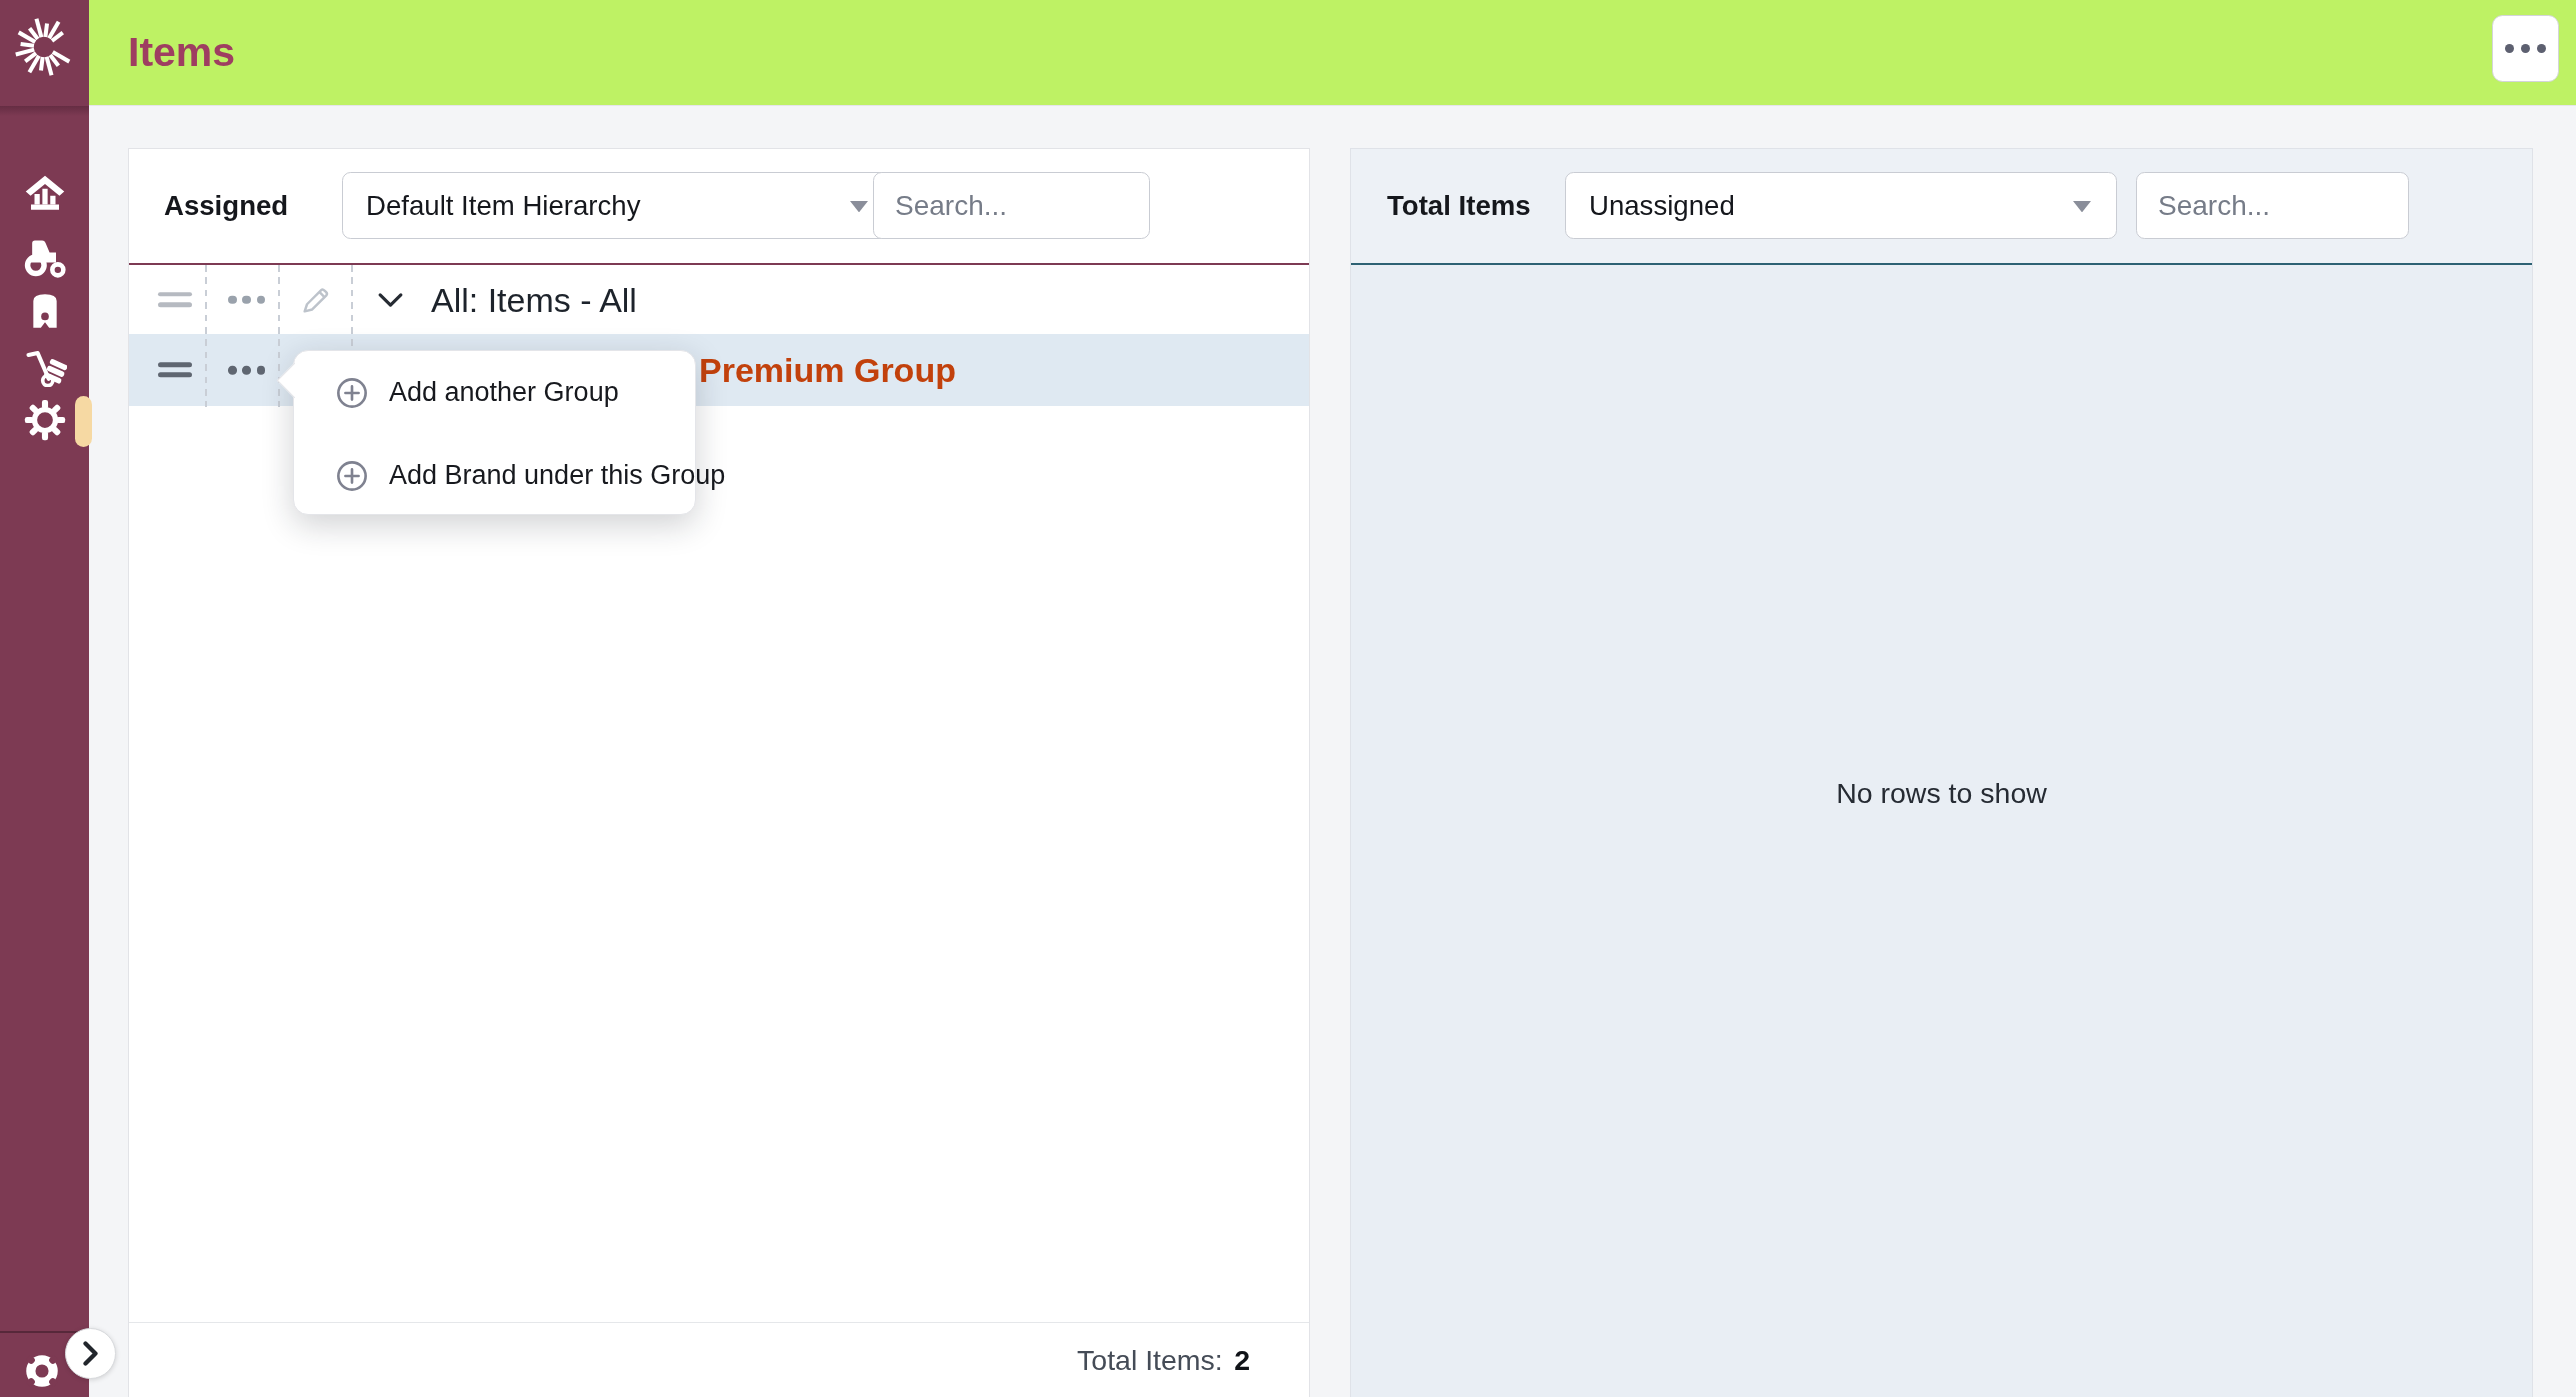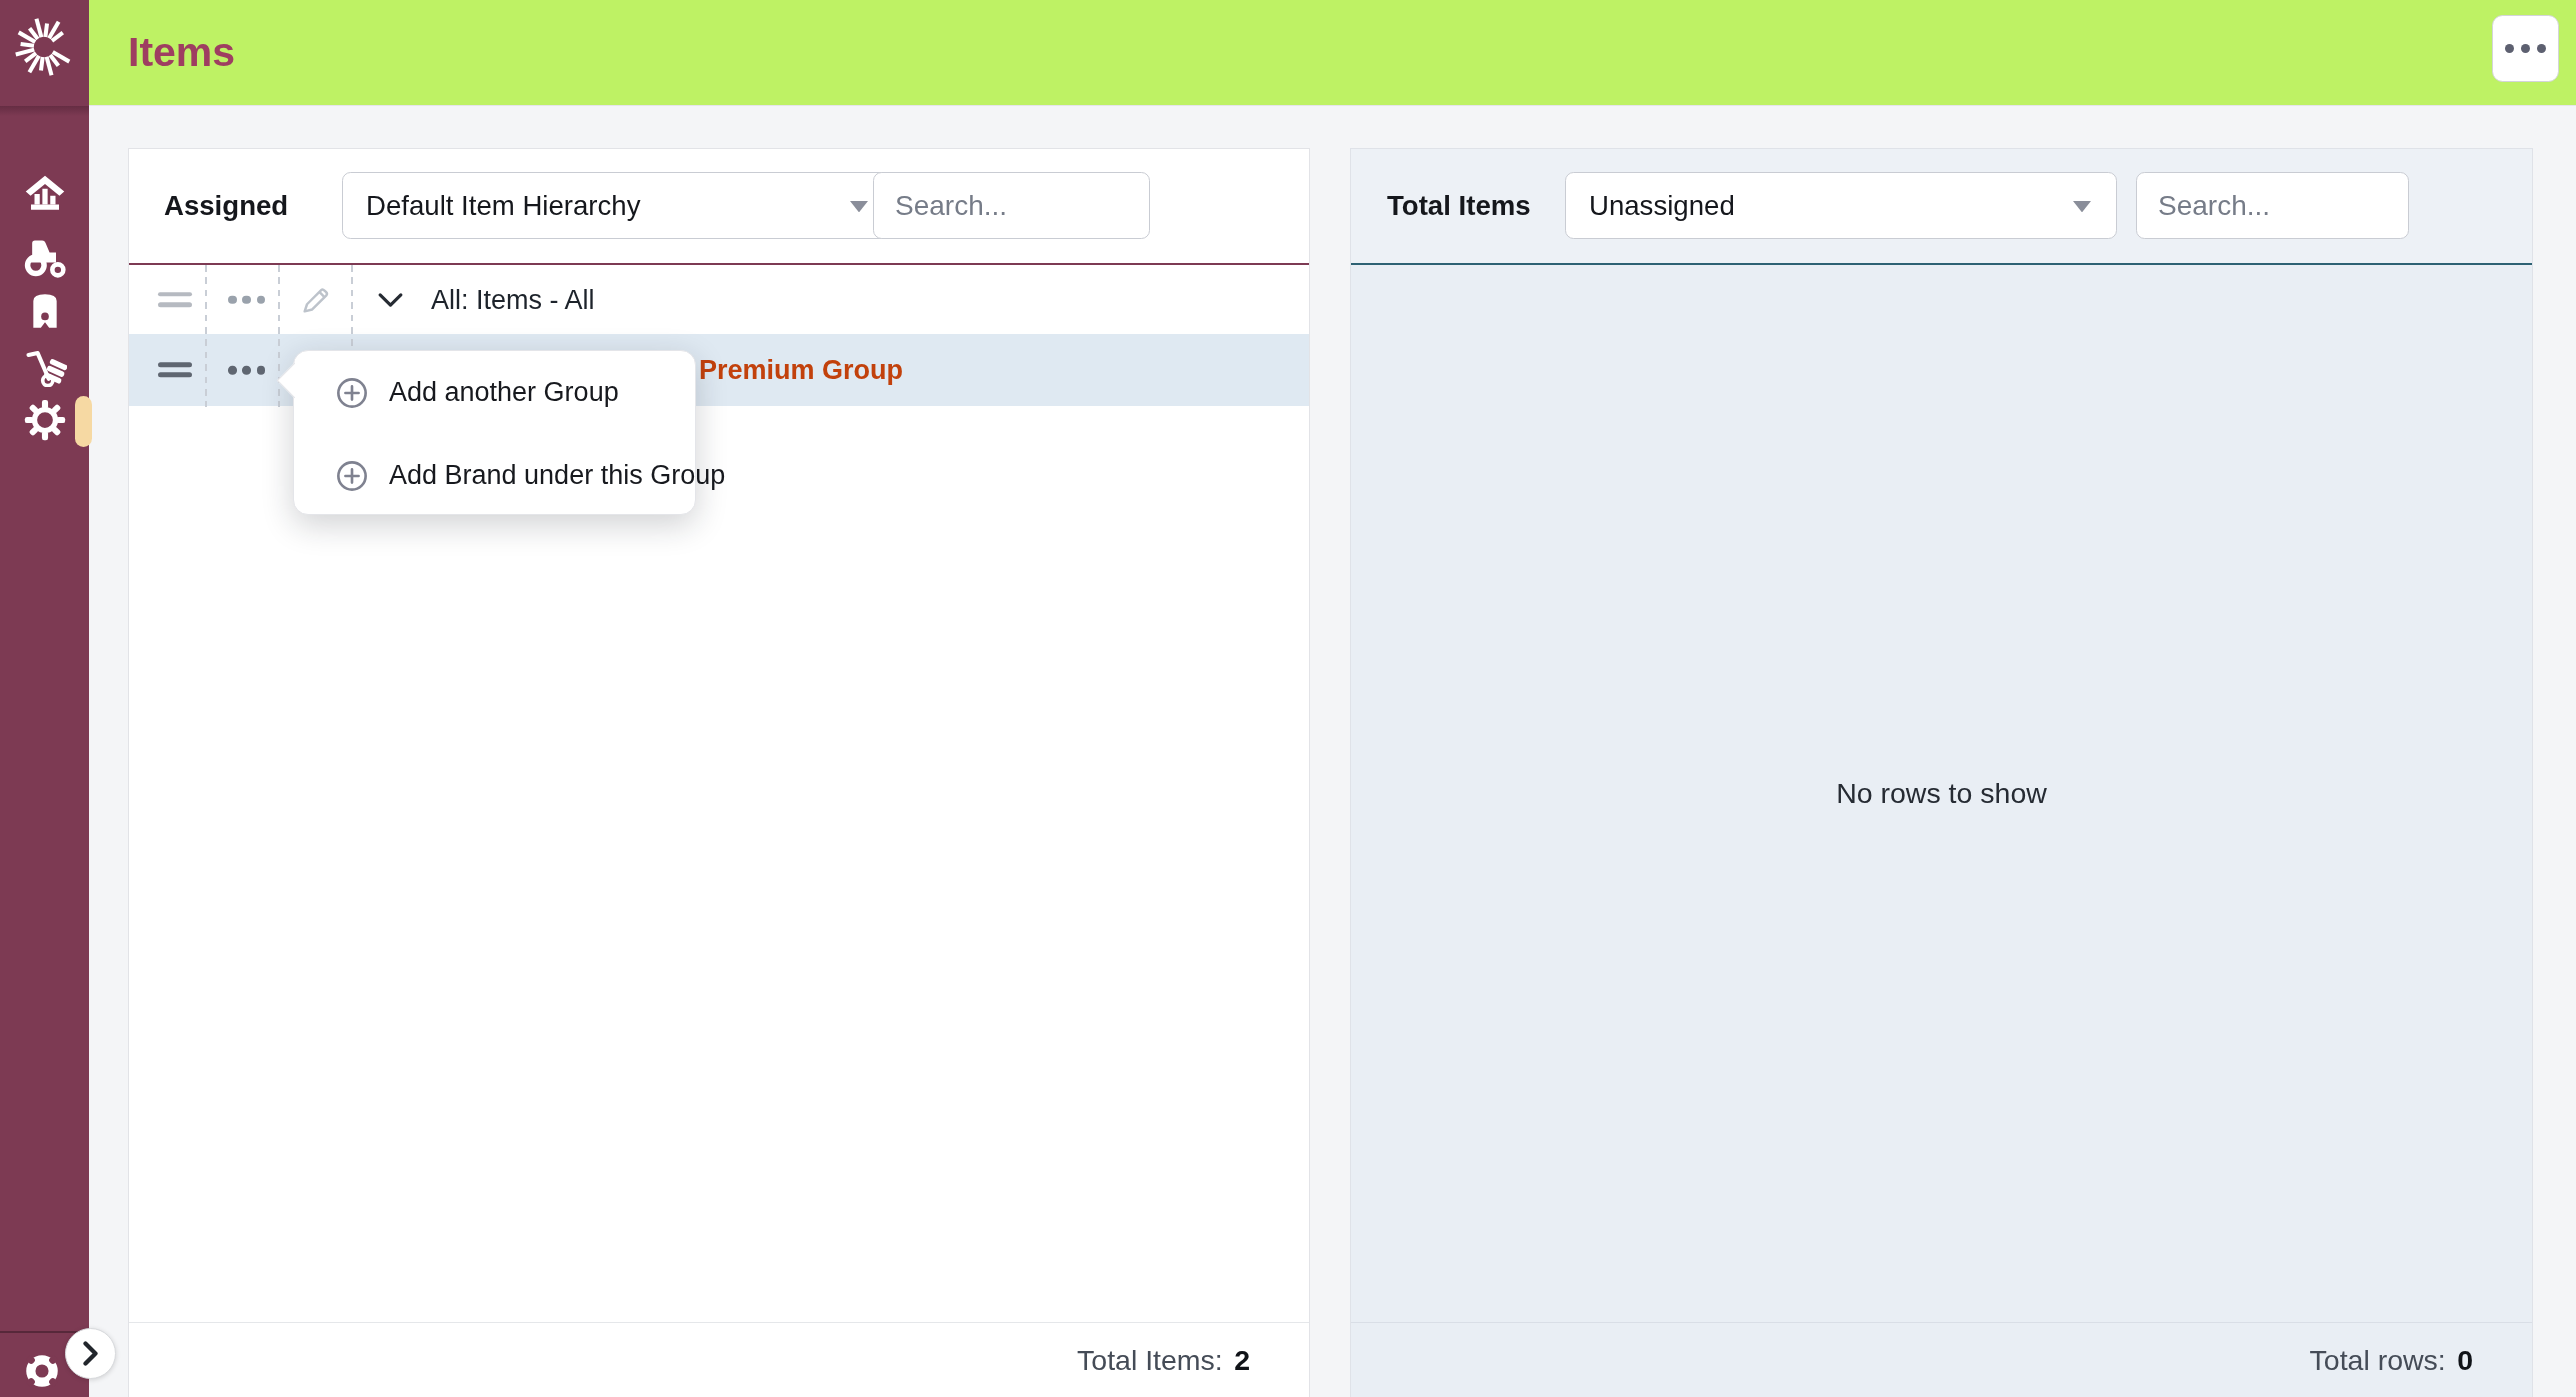--- a/index.html
+++ b/index.html
@@ -58,21 +58,21 @@
   .row-1 .drag-handle i { background:#b6bac1; }
   .row-2 .drag-handle i { background:#5f6671; }
 
   .dots-btn { position:absolute; left:99px; top:50%; transform:translateY(-50%); display:flex; gap:5.7px; cursor:pointer; }
   .dots-btn i { width:8.6px; height:8.6px; border-radius:50%; }
   .row-1 .dots-btn i { background:#9aa2ac; }
   .row-2 .dots-btn i { background:#5f6671; }
 
   .pencil-btn { position:absolute; left:170px; top:50%; transform:translateY(-50%); width:34px; height:34px; cursor:pointer; }
   .chev-btn { position:absolute; left:248px; top:50%; transform:translateY(-50%); width:27px; height:16px; cursor:pointer; }
-  .row-label { position:absolute; top:50%; transform:translateY(-50%); font-size:27px; color:#1d232b; white-space:nowrap; }
+  .row-label { position:absolute; top:50%; transform:translateY(-50%); font-size:34px; color:#1d232b; white-space:nowrap; }
   .row-1 .row-label { left:302px; font-weight:500; }
   .row-2 .row-label { left:562px; font-weight:600; color:#c2410c;margin-left:8px; }
 
   
   .panel-footer { position:absolute; left:0; top:1173px; width:100%; height:76px; display:flex; align-items:center; justify-content:flex-end; padding-right:59px; font-size:28.5px; }
   .panel-left  .panel-footer { background:#fff; border-top:1.9px solid #e5e7ea; color:#454c57; }
   .panel-right .panel-footer { background:#e9eef4; border-top:1.9px solid #d9dee6; color:#454c57; }
   .panel-footer b { color:#101318; font-weight:700; margin-left:11.4px; }
 
   .empty-body { position:absolute; left:0; top:116px; width:100%; height:1057px; display:flex; align-items:center; justify-content:center; font-size:28.5px; color:#262b33; }
@@ -278,20 +278,16 @@
         <span>Unassigned</span>
         <svg width="18" height="11.4" viewBox="0 0 19 12">
           <polygon points="0,0 19,0 9.5,12" fill="#8a8e9a"></polygon>
         </svg>
       </div>
       <input class="search-input pr-search" placeholder="Search..." style="">
     </div>
 
     <div class="empty-body">No rows to show</div>
 
-    <div class="panel-footer">
-      <span>Total rows:</span>
-      <b>0</b>
-    </div>
   </div>
 
 </div>
 
 
 </body></html>

